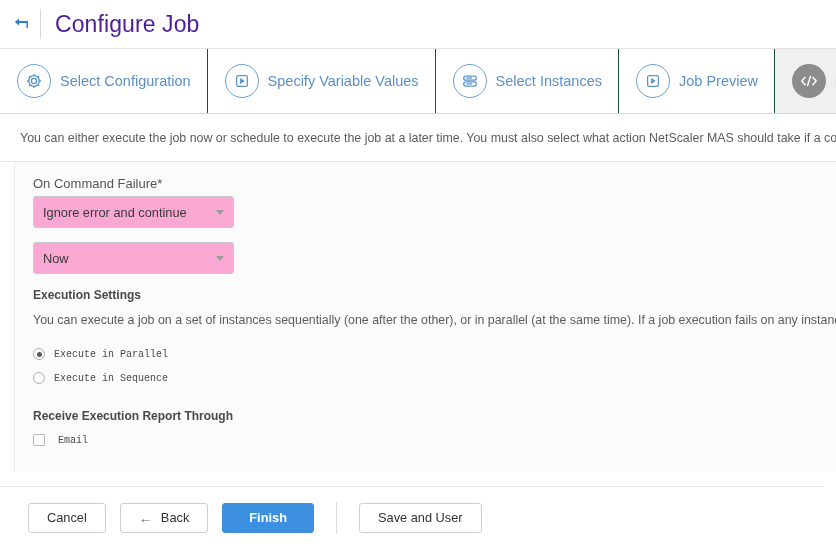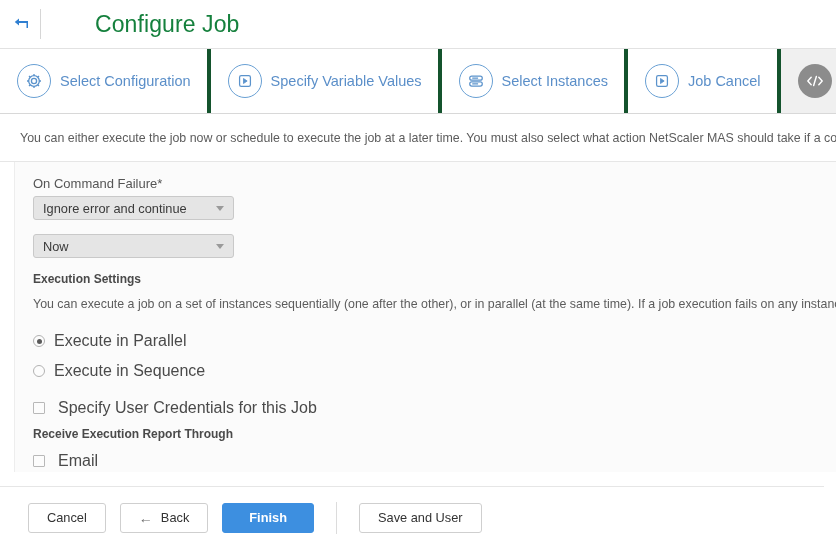--- a/index.html
+++ b/index.html
@@ -31,41 +31,40 @@
     cursor: pointer;
   }
   .header-divider {
     width: 1px;
     height: 30px;
     background: #d6d6d6;
     margin: 0 14px 0 4px;
   }
   .page-title {
     font-size: 23px;
-    color: #15803d;
+    color: #4c1d95;
     font-weight: 400;
     letter-spacing: .1px;
-    margin-left: 40px;
   }
 
   
   .tabs {
     display: flex;
     height: 66px;
     border-top: 1px solid #e2e2e2;
     border-bottom: 1px solid #d8d8d8;
     background: #ffffff;
     overflow: hidden;
   }
   .tab {
     display: flex;
     align-items: center;
     gap: 9px;
     padding: 0 16px 0 17px;
-    border-right: 4px solid #14532d;
+    border-right: 1px solid #14532d;
     background: #ffffff;
     cursor: pointer;
     white-space: nowrap;
     flex: 0 0 auto;
   }
   .tab.active { background: #f0f0f0; }
   .tab-label {
     font-size: 14.5px;
     color: #5b8fc9;
   }
@@ -113,24 +112,24 @@
     overflow: hidden;
   }
   .field-label {
     font-size: 13px;
     color: #555555;
     margin-bottom: 5px;
   }
   .select {
     position: relative;
     width: 201px;
-    height: 24px;
+    height: 32px;
     border: 1px solid #c9c9c9;
     border-radius: 3px;
-    background: #e5e5e5;
+    background: #f9a8d4;
     display: flex;
     align-items: center;
     padding: 0 24px 0 9px;
     font-size: 12.8px;
     color: #3a3a3a;
     cursor: pointer;
     margin-bottom: 14px;
   }
   .select .caret {
     position: absolute;
@@ -155,22 +154,23 @@
     margin-bottom: 21px;
   }
   .opt-row {
     display: flex;
     align-items: center;
     gap: 9px;
     margin-bottom: 12px;
     cursor: pointer;
   }
   .opt-label {
-    font-size: 16px;
+    font-size: 10px;
     color: #4a4a4a;
+    font-family: Liberation Mono, monospace;
   }
   .radio {
     width: 12px; height: 12px;
     border-radius: 50%;
     border: 1px solid #b2b2b2;
     background: #fcfcfc;
     flex: 0 0 12px;
     position: relative;
   }
   .radio.checked::after {
@@ -291,21 +291,21 @@
 
   <div class="tab">
     <span class="tab-icon ring">
       <svg width="20" height="20" viewBox="0 0 24 24" aria-hidden="true">
         <g fill="none" stroke="#5b93cc" stroke-width="1.5">
           <rect x="5.5" y="5.5" width="13" height="13" rx="2"></rect>
           <path d="M10.2 9 L14.6 12 L10.2 15 Z" fill="#5b93cc" stroke-width="1"></path>
         </g>
       </svg>
     </span>
-    <span class="tab-label">Job Cancel</span>
+    <span class="tab-label">Job Preview</span>
   </div>
 
   <div class="tab active">
     <span class="tab-icon filled">
       <svg width="22" height="18" viewBox="0 0 26 18" aria-hidden="true">
         <g fill="none" stroke="#ffffff" stroke-width="1.7" stroke-linecap="round" stroke-linejoin="round">
           <path d="M8.5 4.5 L4.5 9 L8.5 13.5"></path>
           <path d="M17.5 4.5 L21.5 9 L17.5 13.5"></path>
           <path d="M14.6 3.6 L11.4 14.4"></path>
         </g>
@@ -339,24 +339,20 @@
     <span class="opt-label">Execute in Parallel</span>
   </div>
 
   <div class="opt-row">
     <span class="radio"></span>
     <span class="opt-label">Execute in Sequence</span>
   </div>
 
   <div class="spacer-sm"></div>
 
-  <div class="opt-row cb-row">
-    <span class="checkbox"></span>
-    <span class="opt-label">Specify User Credentials for this Job</span>
-  </div>
 
   <div class="section-head">Receive Execution Report Through</div>
 
   <div class="opt-row cb-row">
     <span class="checkbox"></span>
     <span class="opt-label">Email</span>
   </div>
 
 </div>
 

